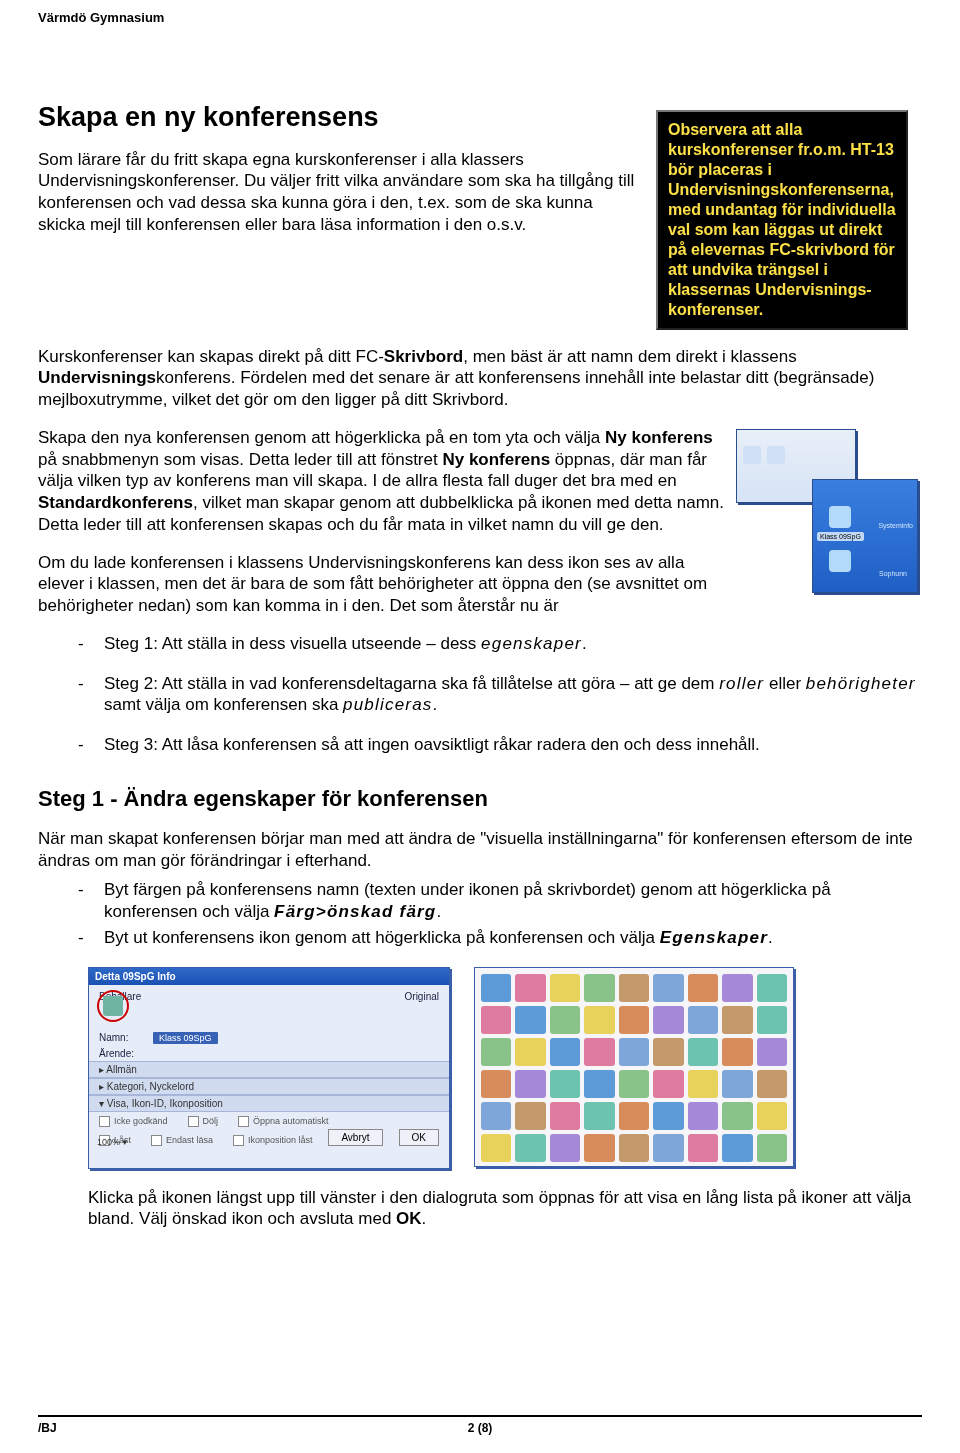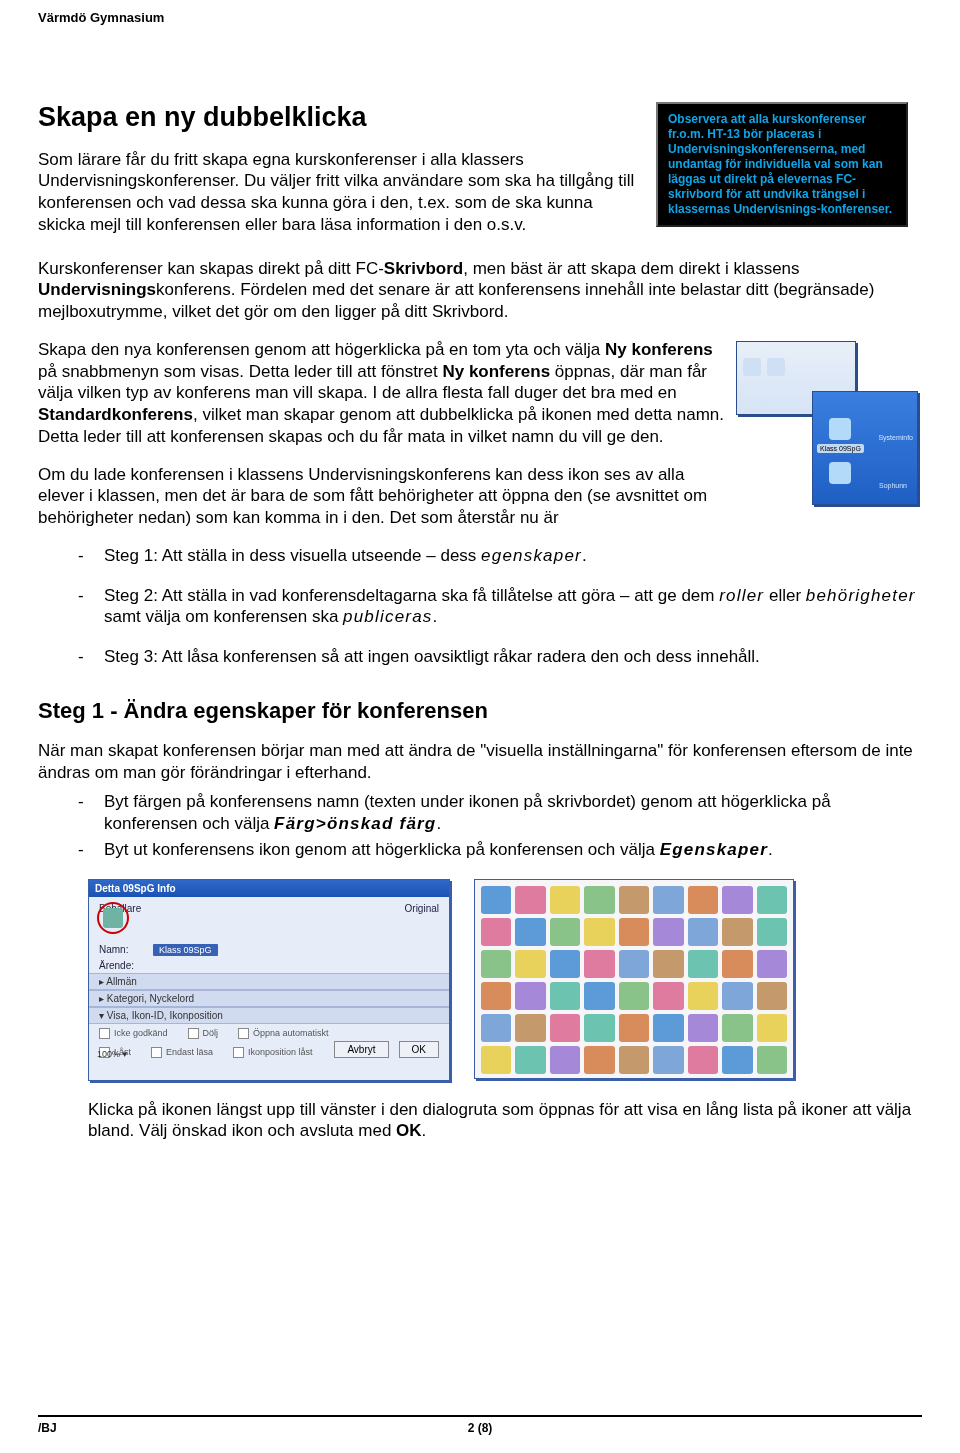--- a/index.html
+++ b/index.html
@@ -23,28 +23,28 @@
   h1.main-title { font-size: 27px; font-weight: bold; margin: 0 0 4px 0; }
   h2.sub-title  { font-size: 22px; font-weight: bold; margin: 30px 0 4px 0; }
 
   p { margin: 16px 0 16px 0; line-height: 1.28; }
   .nomb { margin-bottom: 6px; }
 
   .intro-wrap { display: flex; gap: 18px; align-items: flex-start; }
   .intro-text { flex: 0 0 600px; }
   .note-box {
     background: #000;
-    color: #0ea5e9;
+    color: #fde047;
     font-weight: bold;
-    font-size: 12px;
+    font-size: 16px;
     line-height: 1.25;
     padding: 8px 10px;
     width: 228px;
     border: 2px outset #777;
-    margin-top: 0;
+    margin-top: 8px;
   }
 
   .float-img-wrap {
     float: right;
     width: 188px;
     height: 170px;
     margin: 0 0 6px 6px;
     position: relative;
   }
   .mini-window {
@@ -96,21 +96,21 @@
                      background:#6fb4a2; border-radius:3px; }
   .dlg .field { display:flex; align-items:center; padding:2px 10px; gap:8px; }
   .dlg .field .lab { width:46px; color:#224; }
   .dlg .field .val { background:#3661b5; color:#fff; padding:1px 6px; font-size:9px;
                      border-radius:1px; }
   .dlg .sect { background:#d0dbef; border-top:1px solid #a7b6d8;
                border-bottom:1px solid #a7b6d8; padding:2px 10px; color:#333; }
   .dlg .chk-row { display:flex; gap:20px; padding:4px 10px; color:#555; font-size:9px; }
   .dlg .chk { display:flex; align-items:center; gap:4px; }
   .dlg .chk .box { width:9px; height:9px; border:1px solid #888; background:#fff; }
-  .dlg .btns { position:absolute; right:10px; bottom:22px; display:flex; gap:10px; }
+  .dlg .btns { position:absolute; right:10px; bottom:22px; display:flex; gap:16px; }
   .dlg .btn { border:1px solid #888; background:#eef1f8; padding:2px 12px; font-size:10px; }
   .dlg .zoom { position:absolute; left:8px; bottom:21px; font-size:9px; color:#333;text-align:center; }
 
   .icon-grid {
     width: 320px; height: 200px;
     background: #f6f6f8;
     border: 1px solid #3a5fa8;
     box-shadow: 2px 2px 0 #3a5fa8;
     display: grid;
     grid-template-columns: repeat(9, 1fr);
@@ -136,28 +136,28 @@
 </style>
 </head>
 <body>
 
 <div class="page">
 
   <div class="hdr-line2">Värmdö Gymnasium</div>
 
   <div class="intro-wrap">
     <div class="intro-text">
-      <h1 class="main-title">Skapa en ny dubbelklicka</h1>
+      <h1 class="main-title">Skapa en ny konferensens</h1>
       <p class="nomb">Som lärare får du fritt skapa egna kurskonferenser i alla klassers Undervisningskonferenser. Du väljer fritt vilka användare som ska ha tillgång till konferensen och vad dessa ska kunna göra i den, t.ex. som de ska kunna skicka mejl till konferensen eller bara läsa information i den o.s.v.</p>
     </div>
     <div class="note-box">Observera att alla kurskonferenser fr.o.m. HT-13 bör placeras i Undervisningskonferenserna, med undantag för individuella val som kan läggas ut direkt på elevernas FC-skrivbord för att undvika trängsel i klassernas Undervisnings-konferenser.</div>
   </div>
 
   <p>
-    <span>Kurskonferenser kan skapas direkt på ditt FC-</span><b>Skrivbord</b><span>, men bäst är att skapa dem direkt i klassens </span><b>Undervisnings</b><span>konferens. Fördelen med det senare är att konferensens innehåll inte belastar ditt (begränsade) mejlboxutrymme, vilket det gör om den ligger på ditt Skrivbord.</span>
+    <span>Kurskonferenser kan skapas direkt på ditt FC-</span><b>Skrivbord</b><span>, men bäst är att namn dem direkt i klassens </span><b>Undervisnings</b><span>konferens. Fördelen med det senare är att konferensens innehåll inte belastar ditt (begränsade) mejlboxutrymme, vilket det gör om den ligger på ditt Skrivbord.</span>
   </p>
 
   <div class="float-img-wrap">
     <div class="mini-window mw1">
       <div class="row r1"></div>
         <div class="row r2"></div>
     </div>
     <div class="mini-window mw2">
       <div class="ico i1"></div>
       <div class="lbl">Klass 09SpG</div>

